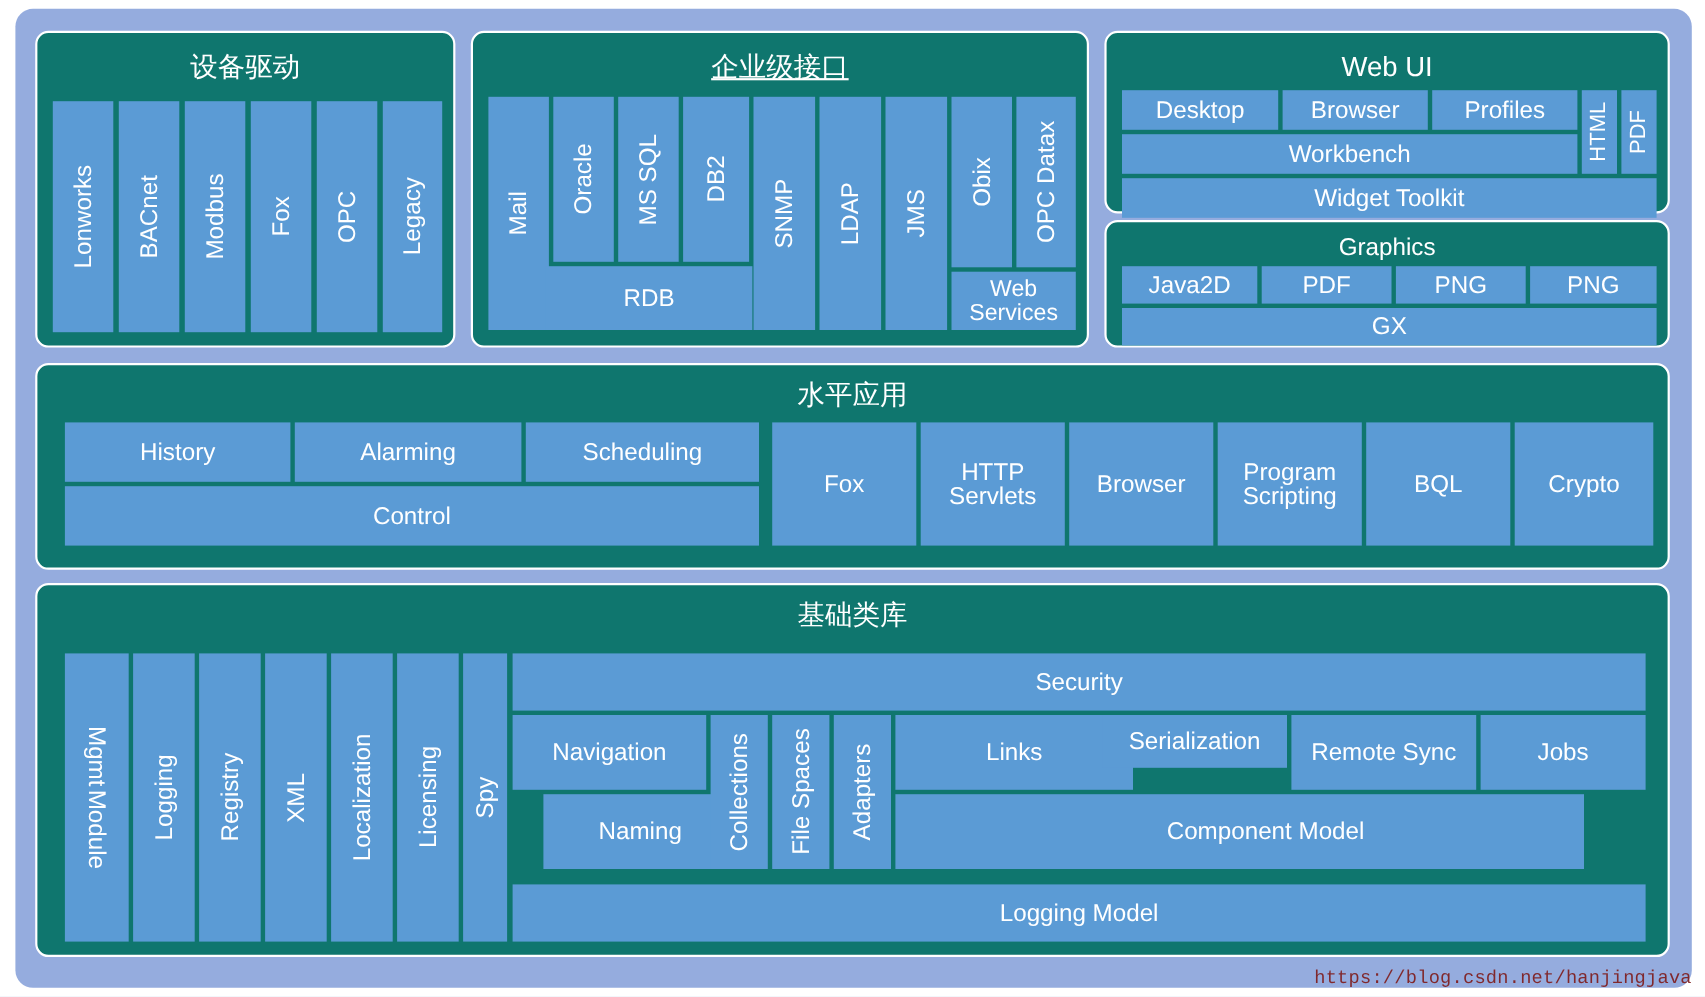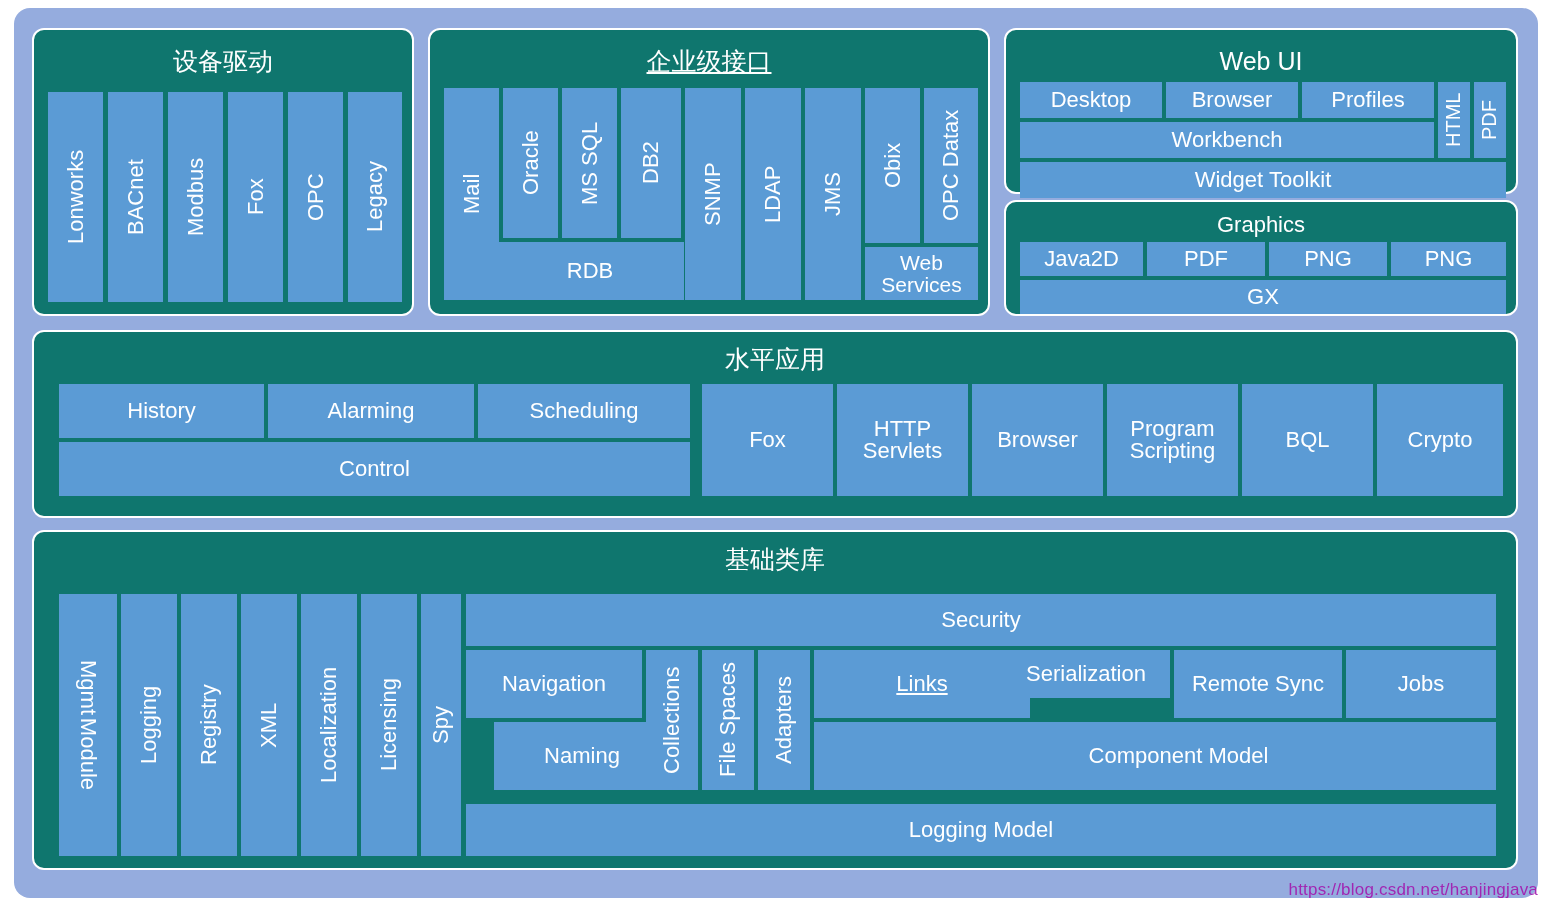--- a/index.html
+++ b/index.html
@@ -74,25 +74,25 @@
   .vstack span {
     writing-mode: vertical-rl;
     transform: rotate(180deg);
     white-space: nowrap;
     font-size: 22px;
   }
 
   .watermark {
     position: absolute;
     right: 12px; bottom: 6px;
-    color: #a21caf;
+    color: #7f1d1d;
     font-size: 17px;
     opacity: 0.92;
     letter-spacing: 0.2px;
-    font-family: Liberation Sans, sans-serif;
+    font-family: Liberation Mono, monospace;
   }
 
   .twoline { line-height: 1.02; }
 </style>
 </head>
 <body>
 
 <div id="stage">
 
   <div class="outer-frame"></div>
@@ -187,25 +187,25 @@
 
     <div class="tile" style="left:432px; top:62px; width:1030px; height:52px;">Security</div>
 
     <div class="tile" style="left:432px; top:118px; width:176px; height:68px;">Navigation</div>
     <div class="tile" style="left:432px; top:190px; width:176px; height:68px;margin-left:28px;">Naming</div>
 
     <div class="tile v" style="left:612px; top:118px; width:52px; height:140px;">Collections</div>
     <div class="tile v" style="left:668px; top:118px; width:52px; height:140px;">File Spaces</div>
     <div class="tile v" style="left:724px; top:118px; width:52px; height:140px;">Adapters</div>
 
-    <div class="tile" style="left:780px; top:118px; width:216px; height:68px;text-decoration:underline;">Links</div>
+    <div class="tile" style="left:780px; top:118px; width:216px; height:68px;">Links</div>
     <div class="tile" style="left:968px; top:118px; width:168px; height:48px;">Serialization</div>
     <div class="tile" style="left:1140px; top:118px; width:168px; height:68px;">Remote Sync</div>
     <div class="tile" style="left:1312px; top:118px; width:150px; height:68px;">Jobs</div>
 
-    <div class="tile" style="left:780px; top:190px; width:682px; height:68px;padding-left:47px;">Component Model</div>
+    <div class="tile" style="left:780px; top:190px; width:626px; height:68px;padding-left:47px;">Component Model</div>
 
     <div class="tile" style="left:432px; top:272px; width:1030px; height:52px;">Logging Model</div>
   </div>
 
   <div class="watermark">https://blog.csdn.net/hanjingjava</div>
 
 </div>
 
 </body></html>

